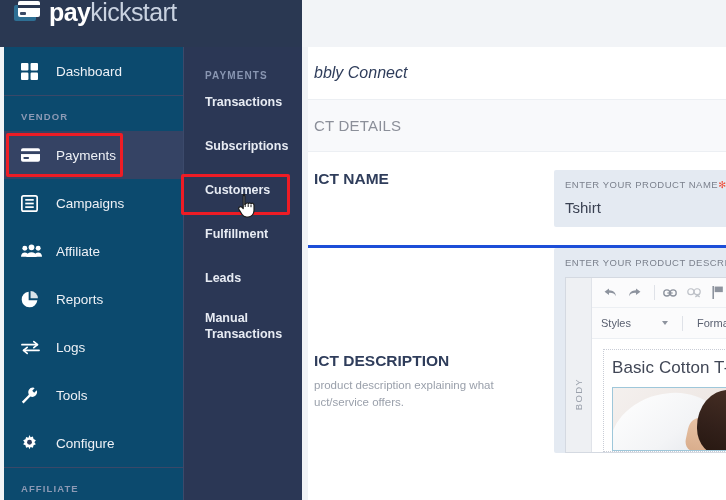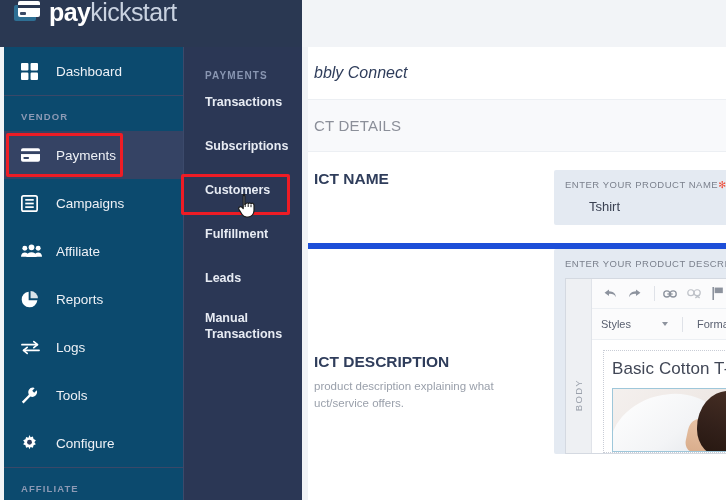--- a/index.html
+++ b/index.html
@@ -119,40 +119,40 @@
     height: 52px; background: #f8f9fb;
     border-bottom: 1px solid #eceff3;
     display: flex; align-items: center; padding-left: 12px;
   }
   .section-head-txt {
     font-size: 15px; color: #8b8f99; letter-spacing: 0.2px; white-space: nowrap;
   }
 
   .row {
     display: flex; padding: 18px 0 18px 12px;
-    border-bottom: 6px solid #1d4ed8;
+    border-bottom: 3px solid #1d4ed8;
   }
   .row-left { width: 240px; flex: none; padding-right: 12px; }
   .row-label {
     font-size: 15.5px; font-weight: bold; color: #2f3d5b;
     white-space: nowrap; margin-bottom: 7px;
   }
   .row-desc { font-size: 11.5px; color: #9aa0ab; line-height: 1.5; }
   .row-right { flex: 1; }
 
   .field {
     background: #e4eaf2; border-radius: 2px;
     padding: 9px 11px 11px 11px; min-width: 180px;
   }
   .field-label {
     font-size: 9.5px; letter-spacing: 0.5px; color: #7b818d;
     margin-bottom: 9px; white-space: nowrap;
   }
   .req { color: #f0503c; }
-  .field-value { font-size: 13px; color: #3a4152; margin-left: 24px; }
+  .field-value { font-size: 15px; color: #3a4152; }
 
   
   .editor-wrap { background: #e4eaf2; border-radius: 2px; padding: 9px 0 0 11px; }
   .editor-label {
     font-size: 9.5px; letter-spacing: 0.5px; color: #7b818d;
     margin-bottom: 9px; white-space: nowrap;
   }
   .editor-box {
     background: #ffffff; border: 1px solid #d4d9e1;
     border-right: none; display: flex; min-height: 160px;

